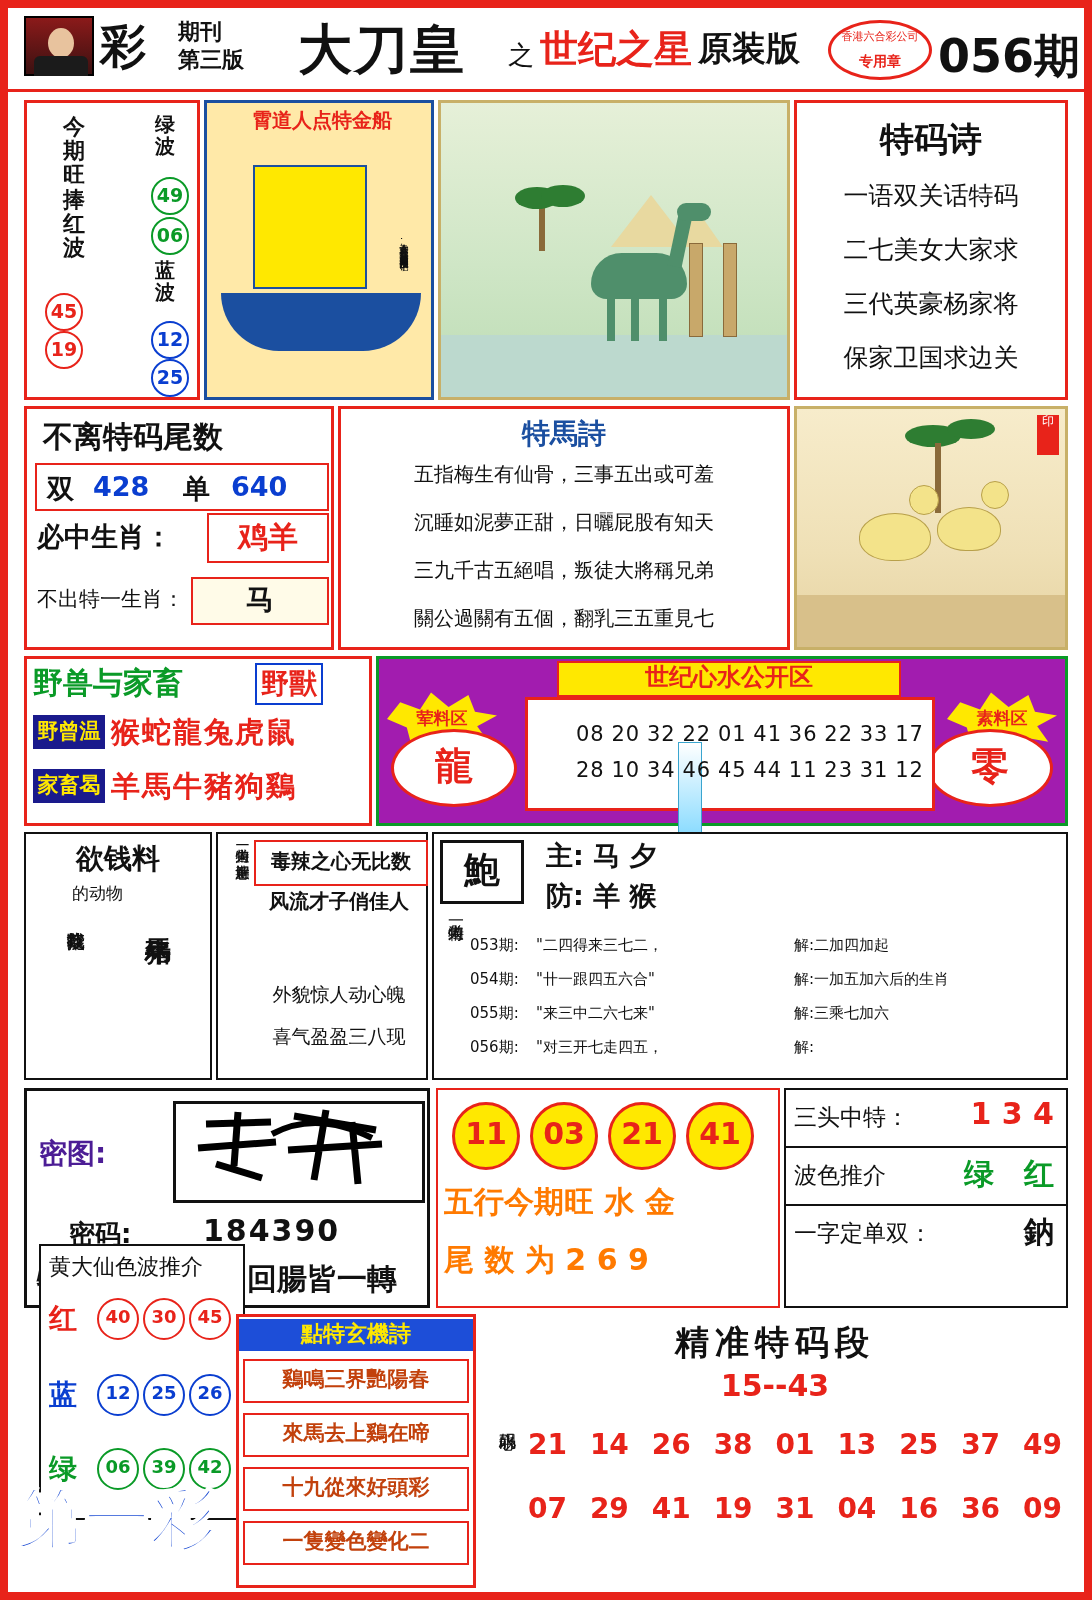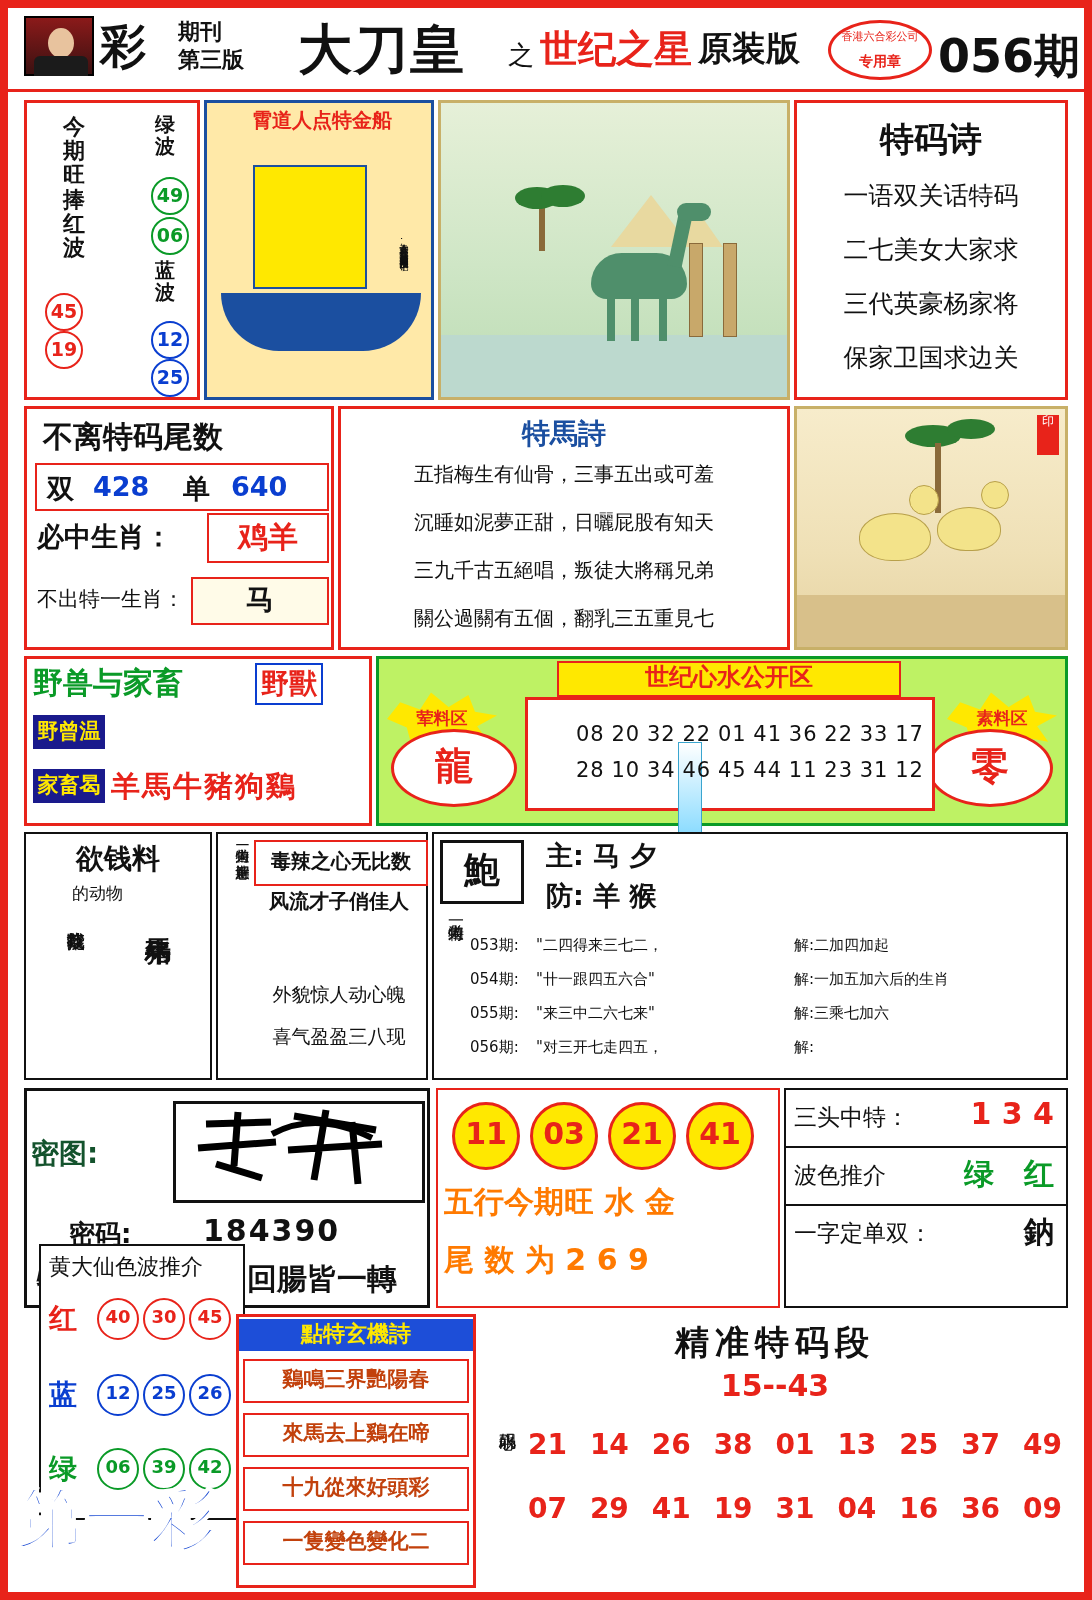--- a/index.html
+++ b/index.html
@@ -78,21 +78,21 @@
   .leaf{position:absolute;background:#2e7d32;border-radius:50%;}
   .red-sq{position:absolute;right:6px;top:6px;width:22px;height:40px;background:#e8231a;color:#fff;font-size:12px;text-align:center;line-height:1.1;}
 
   
   #box-beast{left:16px;top:648px;width:348px;height:170px;border:3px solid #e8231a;background:#fff;}
   #box-beast .ttl{position:absolute;left:6px;top:4px;font-size:30px;font-weight:bold;color:#0a9a27;}
   #box-beast .ttl2{position:absolute;left:228px;top:4px;font-size:28px;font-weight:bold;color:#e8231a;border:2px solid #0a3ed0;padding:0 4px;}
   .bt-tag{position:absolute;width:72px;height:34px;background:#1a1a8c;color:#ffe800;font-size:21px;font-weight:bold;text-align:center;line-height:32px;}
   .bt-list{position:absolute;font-size:29px;font-weight:bold;color:#e8231a;letter-spacing:2px;}
 
-  #box-open{left:368px;top:648px;width:692px;height:170px;border:3px solid #0a9a27;background:#bef264;}
+  #box-open{left:368px;top:648px;width:692px;height:170px;border:3px solid #0a9a27;background:#a21caf;}
   #open-ttl{position:absolute;left:178px;top:2px;width:340px;height:32px;background:#ffe800;border:2px solid #e8231a;text-align:center;line-height:28px;font-size:24px;font-weight:bold;color:#e8231a;}
   .burst{position:absolute;width:110px;height:60px;background:#ffe800;clip-path:polygon(0% 50%,12% 22%,30% 34%,40% 6%,56% 30%,74% 10%,80% 38%,100% 44%,82% 62%,92% 88%,68% 80%,56% 100%,40% 78%,22% 92%,18% 64%);}
   .burst span{position:absolute;left:0;right:0;top:18px;text-align:center;font-size:17px;font-weight:bold;color:#e8231a;}
   .oval{position:absolute;width:120px;height:72px;border-radius:50%;background:#fff;border:3px solid #e8231a;text-align:center;line-height:68px;font-size:38px;font-weight:bold;color:#e8231a;}
   #num-panel{position:absolute;left:146px;top:38px;width:404px;height:108px;background:#fff;border:3px solid #e8231a;}
   #num-panel .row{position:absolute;left:8px;right:8px;font-size:21px;color:#111;letter-spacing:1px;display:flex;justify-content:space-between;}
   #num-slider{position:absolute;left:150px;top:42px;width:22px;height:100px;background:linear-gradient(180deg,#ffffff,#7fd8ff);border:1px solid #3aa5cf;}
 
   
   #box-money{left:16px;top:824px;width:188px;height:248px;border:2px solid #111;background:#fff;}
@@ -111,21 +111,21 @@
   #fish-m{position:absolute;left:112px;top:4px;font-size:27px;font-weight:bold;color:#111;}
   #fish-f{position:absolute;left:112px;top:44px;font-size:27px;font-weight:bold;color:#111;}
   #fish-vt{position:absolute;left:6px;top:78px;width:26px;writing-mode:vertical-rl;text-orientation:upright;font-size:16px;color:#111;}
   .hist-row{position:absolute;left:36px;right:6px;font-size:15px;color:#111;}
   .hist-row .p{position:absolute;left:0;width:66px;}
   .hist-row .q{position:absolute;left:66px;width:250px;}
   .hist-row .a{position:absolute;left:324px;}
 
   
   #box-secret{left:16px;top:1080px;width:406px;height:220px;border:3px solid #111;background:#fff;}
-  #sec-ttl{position:absolute;left:4px;top:44px;font-size:28px;font-weight:bold;color:#14532d;}
+  #sec-ttl{position:absolute;left:12px;top:44px;font-size:28px;font-weight:bold;color:#4c1d95;}
   #sec-img{position:absolute;left:146px;top:10px;width:246px;height:96px;border:3px solid #111;background:#fff;overflow:hidden;}
   #sec-code-l{position:absolute;left:42px;top:126px;font-size:26px;font-weight:bold;color:#111;}
   #sec-code-v{position:absolute;left:176px;top:122px;font-size:30px;font-weight:bold;color:#111;letter-spacing:2px;}
   #sec-poem-l{position:absolute;left:10px;top:172px;font-size:26px;font-weight:bold;color:#111;}
   #sec-poem-v{position:absolute;left:160px;top:168px;font-size:30px;font-weight:bold;color:#111;}
 
   #box-balls{left:428px;top:1080px;width:344px;height:220px;border:2px solid #e8231a;background:#fff;}
   .bigball{position:absolute;top:12px;width:62px;height:62px;border-radius:50%;background:#ffe800;border:3px solid #e8231a;text-align:center;line-height:58px;font-size:30px;font-weight:bold;color:#e8231a;}
   #wx-line{position:absolute;left:6px;top:92px;right:6px;font-size:30px;font-weight:bold;color:#ff7a00;}
   #tail-line{position:absolute;left:6px;top:150px;right:6px;font-size:30px;font-weight:bold;color:#ff7a00;}
@@ -261,20 +261,21 @@
     <div class="duck-b" style="left:140px;top:98px;width:62px;height:42px;"></div>
     <div class="duck-h" style="left:184px;top:72px;width:26px;height:26px;"></div>
     <div class="abs" style="left:0;bottom:0;width:100%;height:52px;background:#d8c08a;"></div>
     <div class="red-sq">印</div>
   </div>
 
   <div class="abs" id="box-beast">
     <div class="ttl">野兽与家畜</div>
     <div class="ttl2">野獸</div>
     <div class="bt-tag" style="left:6px;top:56px;">野曾温</div>
+    <div class="bt-list" style="left:84px;top:54px;">猴蛇龍兔虎鼠</div>
     <div class="bt-tag" style="left:6px;top:110px;">家畜曷</div>
     <div class="bt-list" style="left:84px;top:108px;">羊馬牛豬狗鷄</div>
   </div>
 
   <div class="abs" id="box-open">
     <div id="open-ttl">世纪心水公开区</div>
     <div class="burst" style="left:8px;top:30px;">
         <span>荤料区</span>
       </div>
     <div class="burst" style="right:8px;top:30px;">

